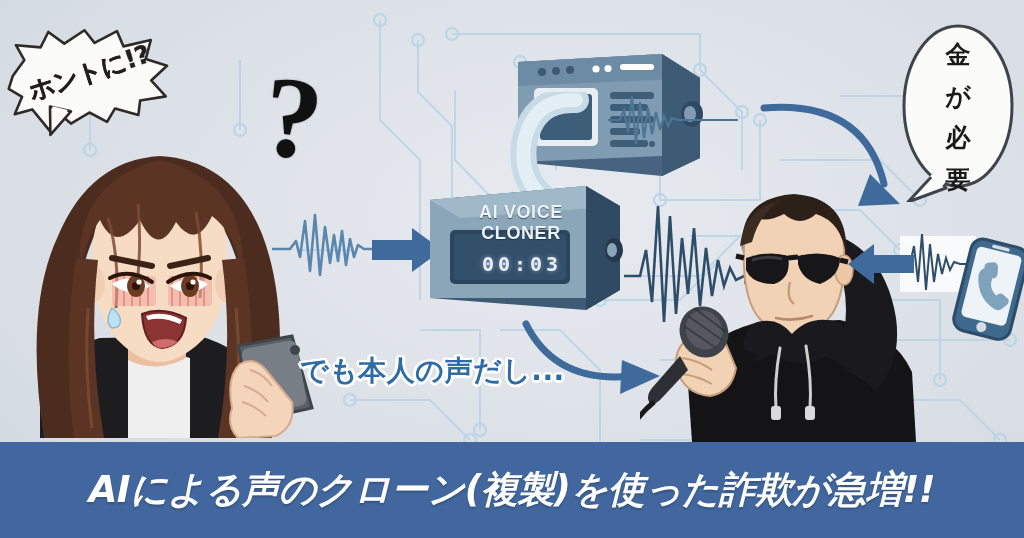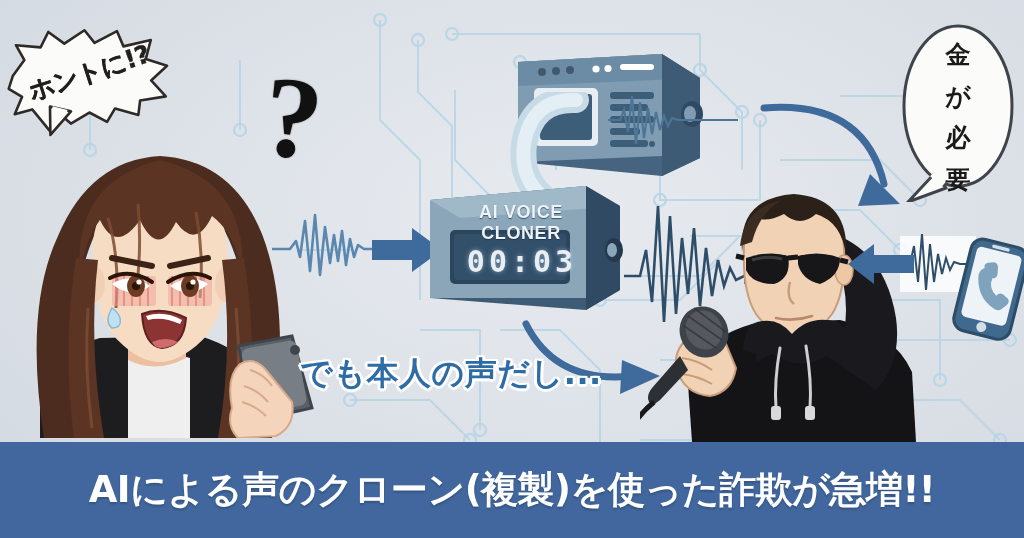--- a/index.html
+++ b/index.html
@@ -60,31 +60,31 @@
 
   
   #cloner-label{
     left:441px;top:202px;width:160px;
     text-align:center;color:#eef3f7;
     font-size:18px;font-weight:bold;letter-spacing:0.6px;
     font-family:"Liberation Sans","DejaVu Sans",sans-serif;
     text-shadow:0 1px 1px rgba(20,40,60,.65);
   }
   #cloner-timer{
-    left:452px;top:244px;width:140px;
+    left:452px;top:252px;width:140px;
     text-align:center;color:#e8eef4;
-    font-size:30px;font-weight:bold;letter-spacing:4px;
+    font-size:20px;font-weight:bold;letter-spacing:4px;
     font-family:"DejaVu Sans Mono","Liberation Mono",monospace;
     text-shadow:0 0 5px rgba(200,225,250,.55);
   }
 
   
   #caption-mid{
     left:300px;top:352px;
-    font-size:32px;font-weight:bold;
+    font-size:28px;font-weight:bold;
     color:#2e6ca6;
     font-family:"DejaVu Sans","Liberation Sans",sans-serif;
     letter-spacing:0.5px;
     text-shadow:
       -2.5px 0 #fff, 2.5px 0 #fff, 0 -2.5px #fff, 0 2.5px #fff,
       -2px -2px #fff, 2px -2px #fff, -2px 2px #fff, 2px 2px #fff,
       -3px 0 #fff, 3px 0 #fff;
   }
 
   
@@ -93,20 +93,21 @@
     background:#41679e;
     display:flex;align-items:center;justify-content:center;
   }
   #banner-text{
     color:#ffffff;
     font-size:37px;font-weight:bold;
     letter-spacing:-0.5px;
     font-family:"DejaVu Sans","Liberation Sans",sans-serif;
     white-space:nowrap;
     text-shadow:0 2px 2px rgba(0,0,0,.18);
+    font-style:italic;
   }
 </style>
 </head>
 <body>
 
 <div id="stage">
 
   <div class="bg-base"></div>
 
   <svg class="bg-circuit" width="1024" height="538" viewBox="0 0 1024 538">

